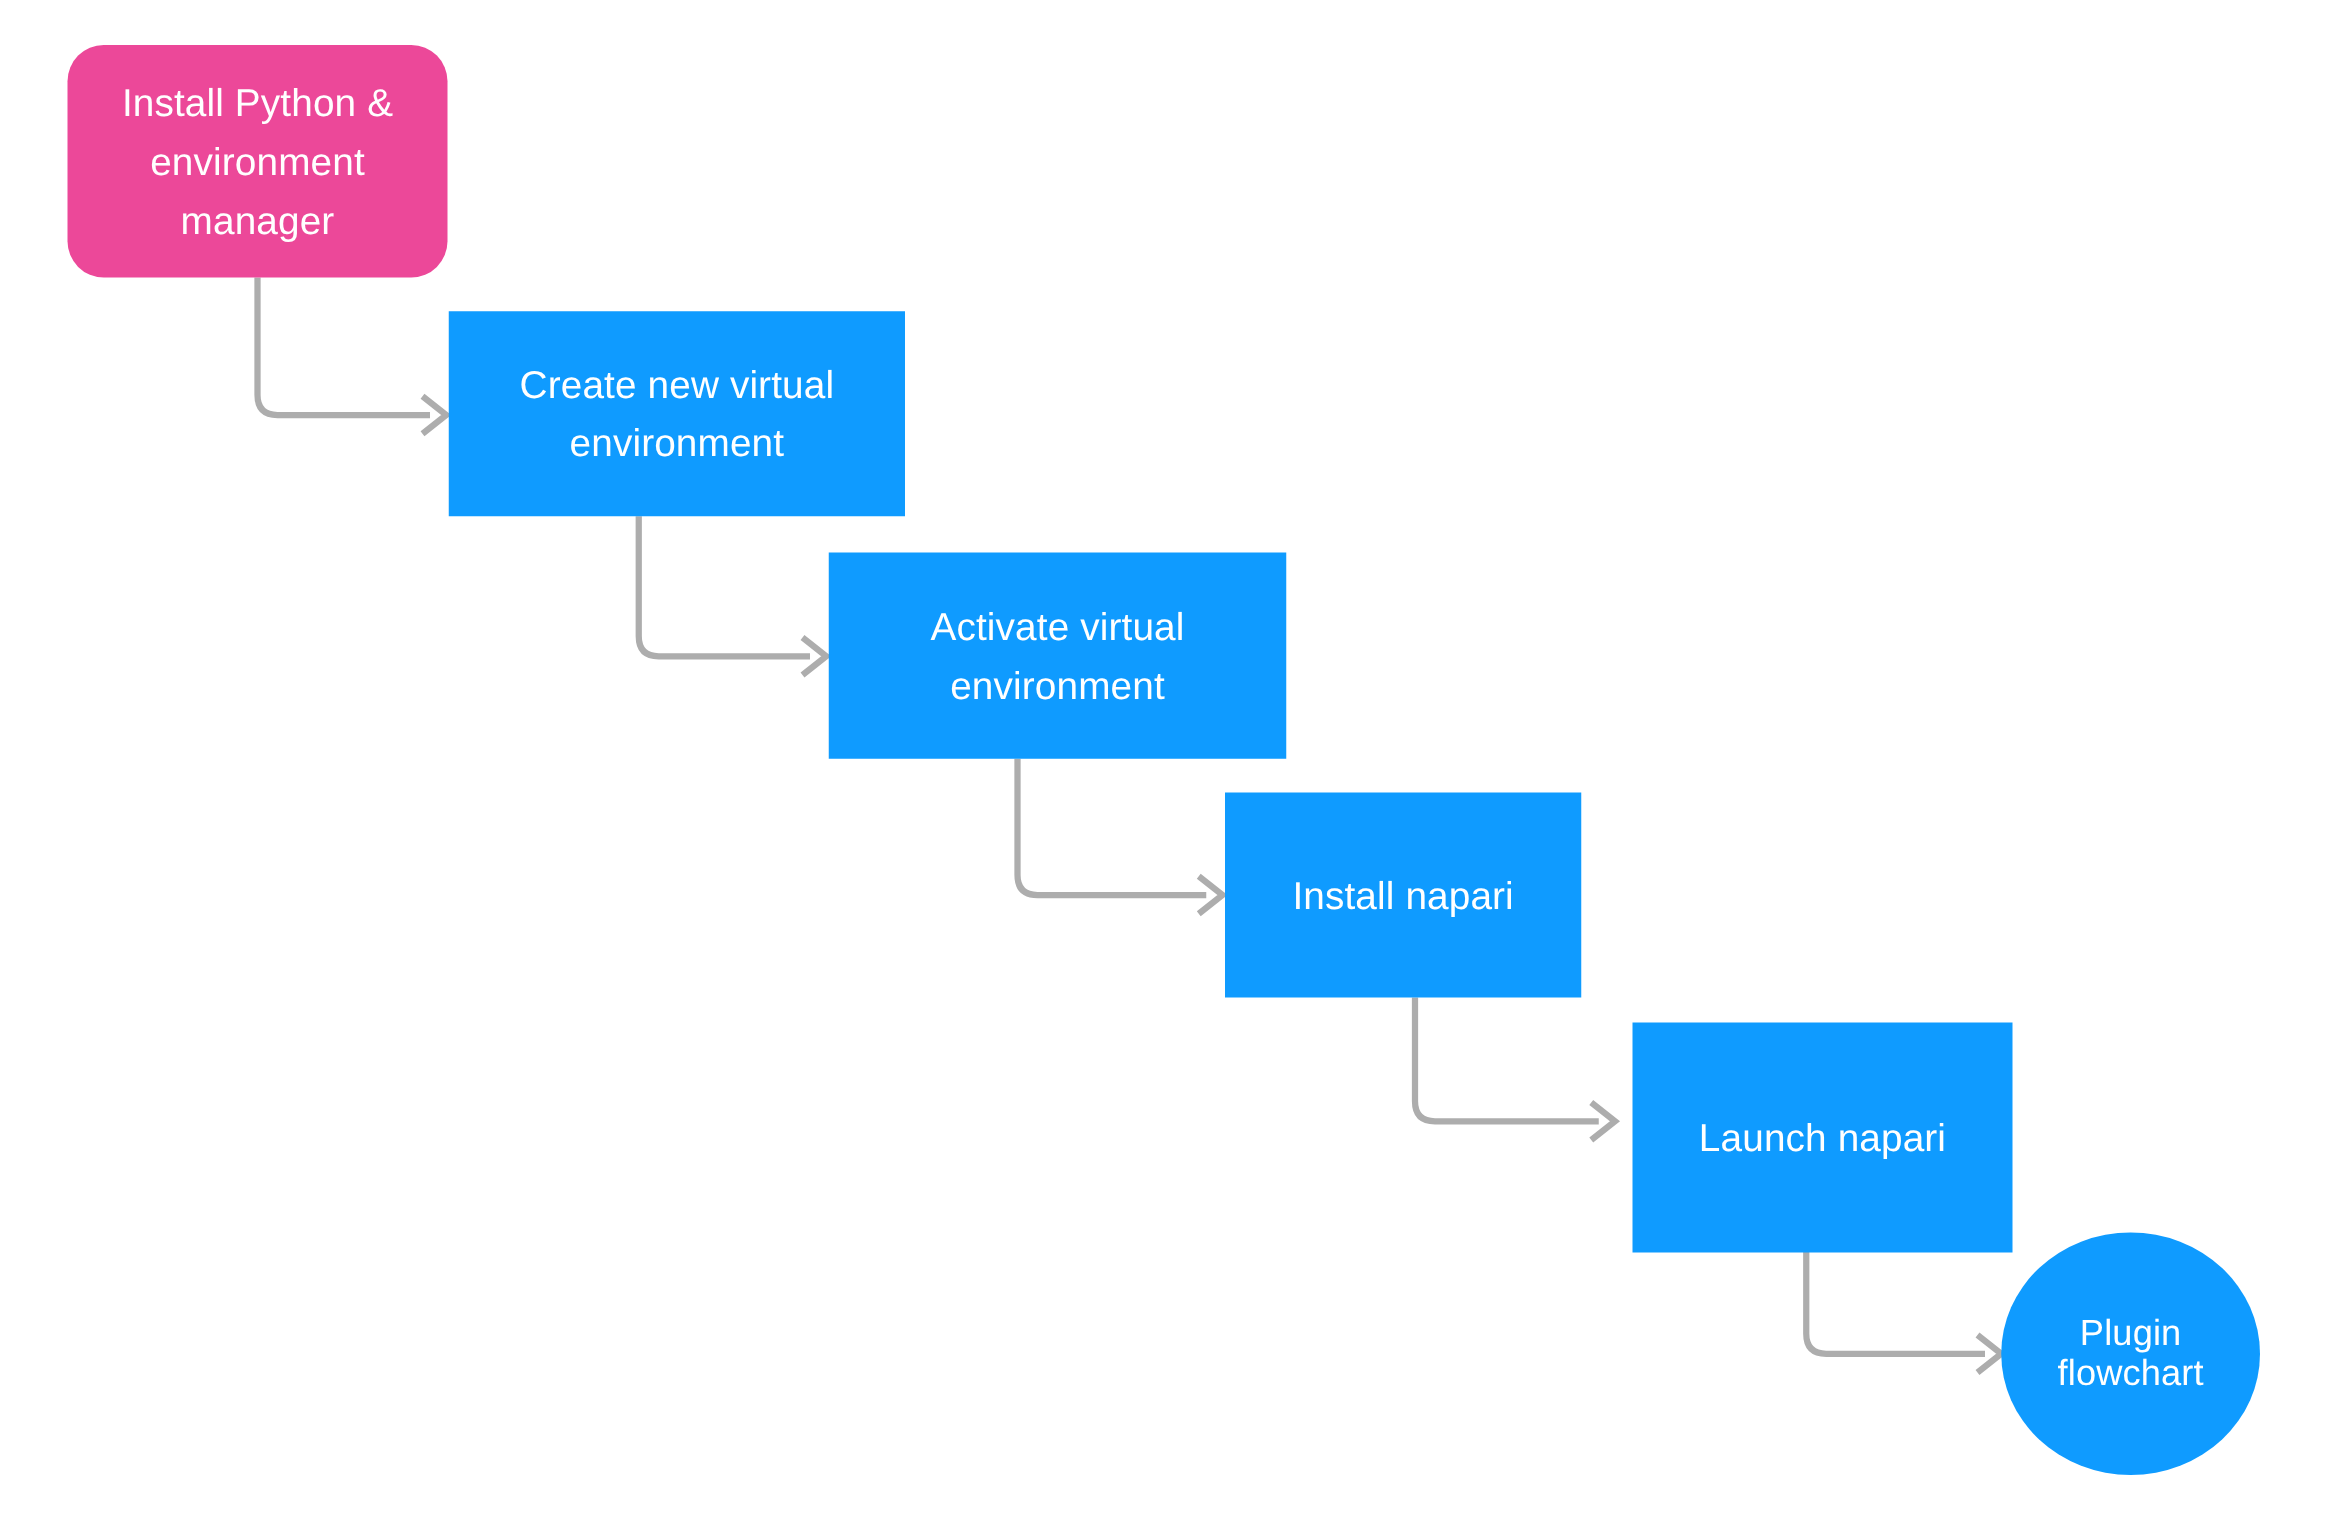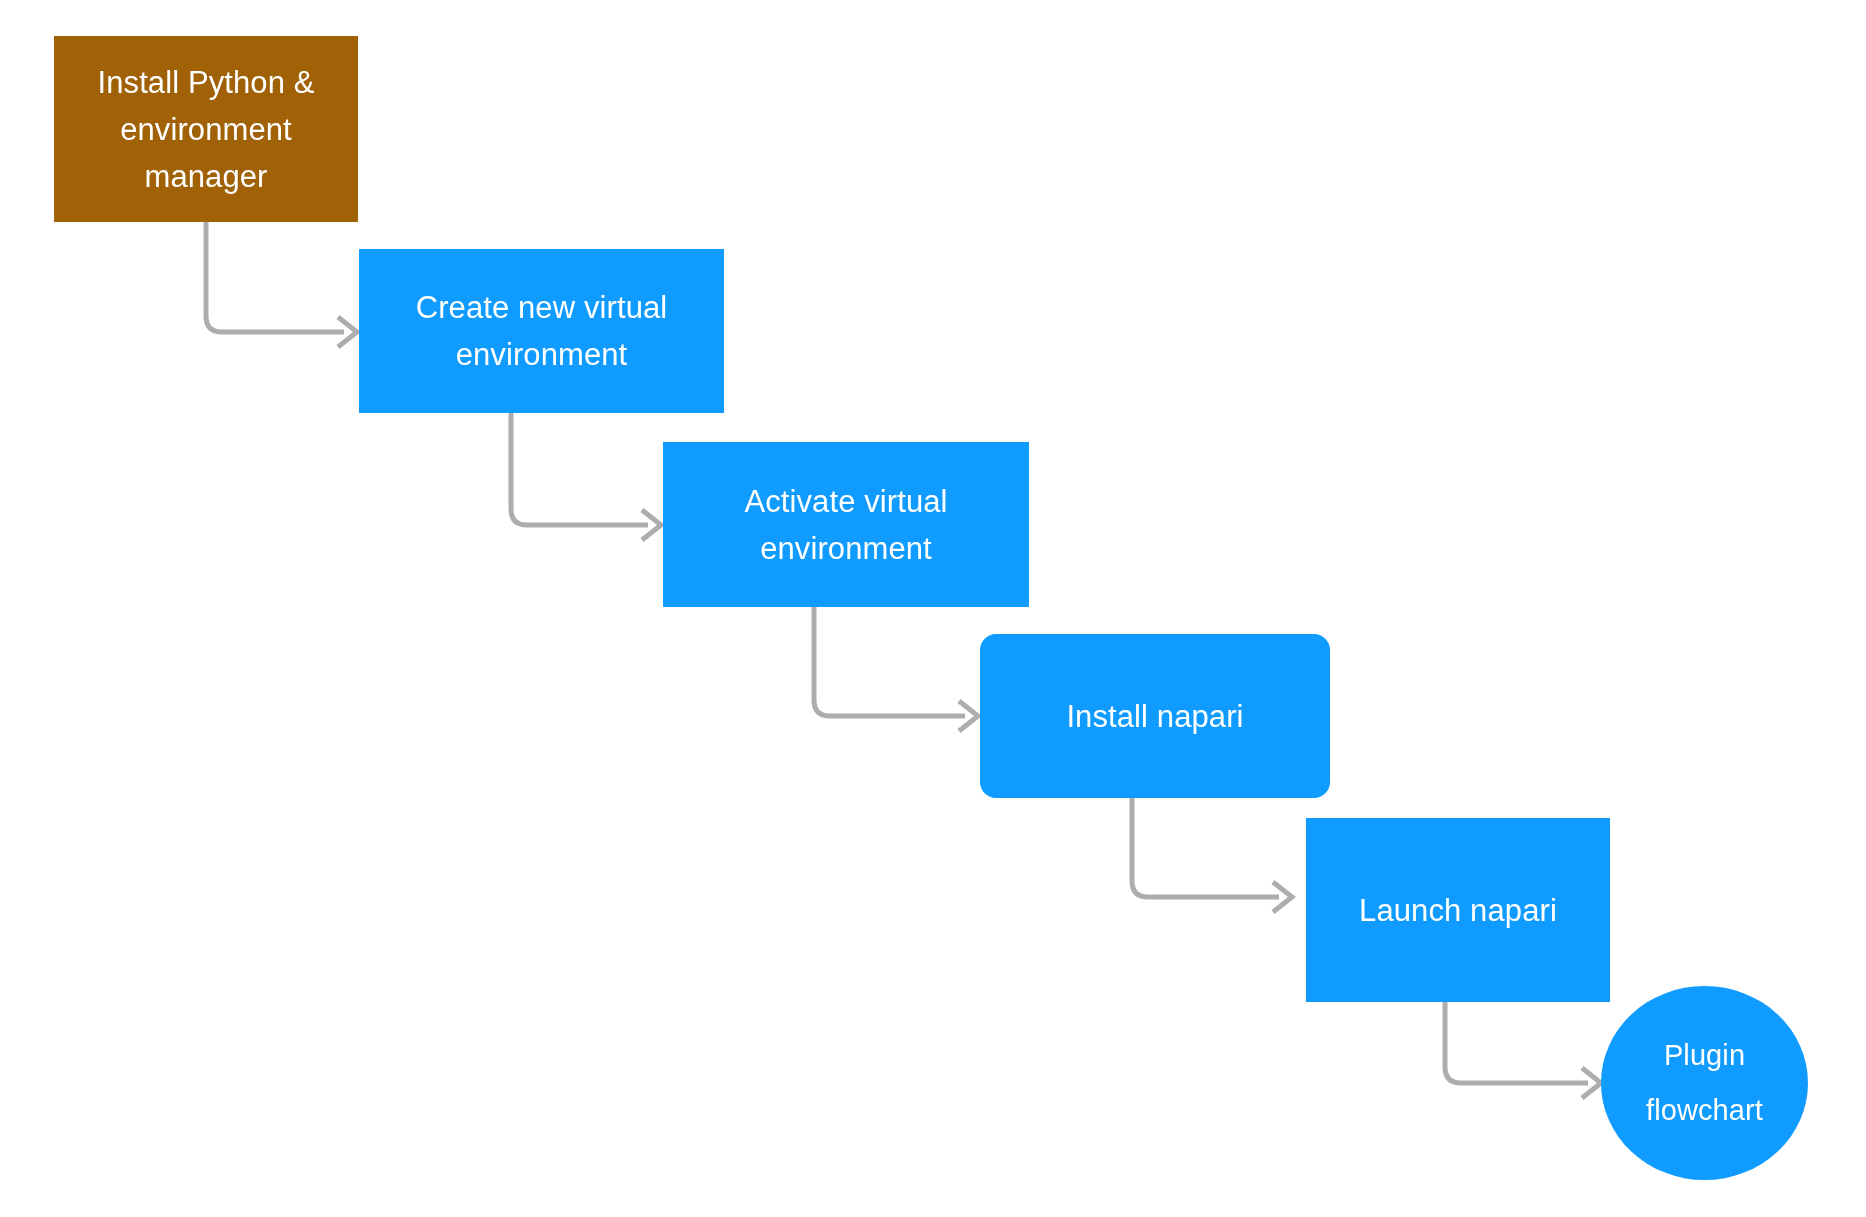--- a/index.html
+++ b/index.html
@@ -41,21 +41,21 @@
     letter-spacing: 0.1px;
     white-space: pre-line;
     padding: 0 14px;
   }
   .node.rect {
     border-radius: 0;
   }
   .node.ellipse {
     border-radius: 50%;
     font-size: 29px;
-    line-height: 55px;
+    line-height: 32px;
   }
   .node-label {
     display: block;
     width: 100%;
     white-space: pre-line;
   }
 </style>
 </head>
 <body>
 
@@ -78,26 +78,26 @@
         <path d="M 1132 798 L 1132 881 Q 1132 897 1148 897 L 1279 897" fill="none" stroke="#adadad" stroke-width="5" stroke-linecap="butt" stroke-linejoin="round"></path>
         <path d="M 1273 882 L 1292 897 L 1273 912" fill="none" stroke="#adadad" stroke-width="5" stroke-linecap="butt" stroke-linejoin="miter"></path>
       </g>
       <g>
         <path d="M 1445 975 L 1445 1067 Q 1445 1083 1461 1083 L 1588 1083" fill="none" stroke="#adadad" stroke-width="5" stroke-linecap="butt" stroke-linejoin="round"></path>
         <path d="M 1582 1068 L 1601 1083 L 1582 1098" fill="none" stroke="#adadad" stroke-width="5" stroke-linecap="butt" stroke-linejoin="miter"></path>
       </g>
     </svg>
 
   <div id="node-layer">
-      <div class="node rect" style="left: 54px; top: 36px; width: 304px; height: 186px; background: #a16207; color: rgb(255, 255, 255);"><span class="node-label">Install Python &amp;
+      <div class="node rect" style="left: 54px; top: 36px; width: 304px; height: 186px; background: #ec4899; color: rgb(255, 255, 255); border-radius: 29px;"><span class="node-label">Install Python &amp;
 environment
 manager</span></div>
       <div class="node rect" style="left: 359px; top: 249px; width: 365px; height: 164px; background: rgb(15, 155, 255); color: rgb(255, 255, 255);"><span class="node-label">Create new virtual
 environment</span></div>
       <div class="node rect" style="left: 663px; top: 442px; width: 366px; height: 165px; background: rgb(15, 155, 255); color: rgb(255, 255, 255);"><span class="node-label">Activate virtual
 environment</span></div>
-      <div class="node rect" style="left: 980px; top: 634px; width: 350px; height: 164px; background: rgb(15, 155, 255); color: rgb(255, 255, 255); border-radius: 16px;"><span class="node-label">Install napari</span></div>
+      <div class="node rect" style="left: 980px; top: 634px; width: 285px; height: 164px; background: rgb(15, 155, 255); color: rgb(255, 255, 255);"><span class="node-label">Install napari</span></div>
       <div class="node rect" style="left: 1294px; top: 818px; width: 304px; height: 184px; background: rgb(15, 155, 255); color: rgb(255, 255, 255); margin-left: 12px;"><span class="node-label">Launch napari</span></div>
       <div class="node ellipse" style="left: 1601px; top: 986px; width: 207px; height: 194px; background: rgb(15, 155, 255); color: rgb(255, 255, 255);"><span class="node-label">Plugin
 flowchart</span></div>
     </div>
 
 </div>
 
 </body></html>

